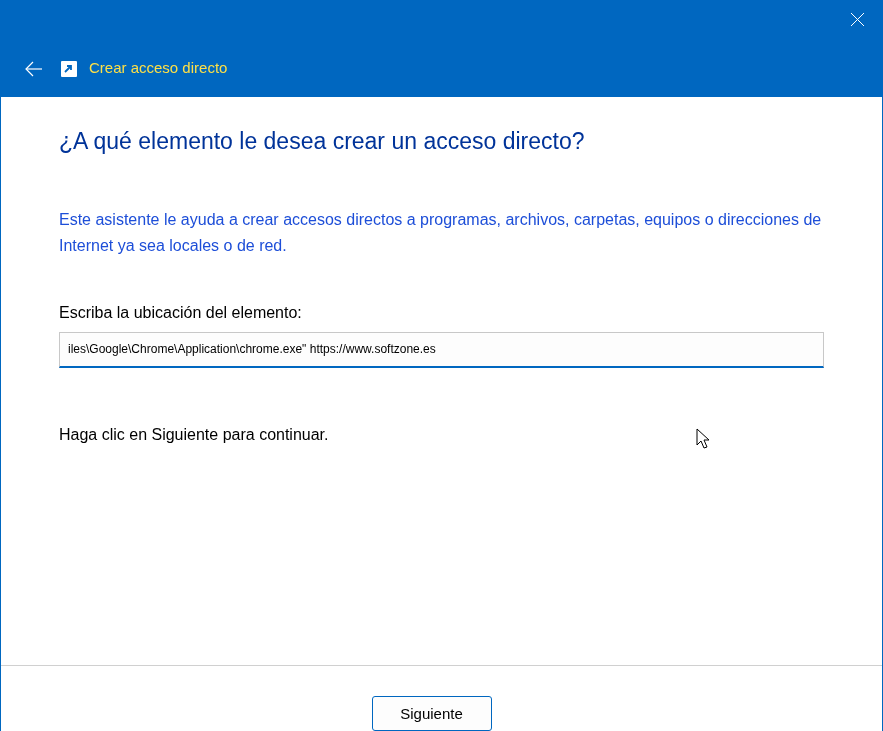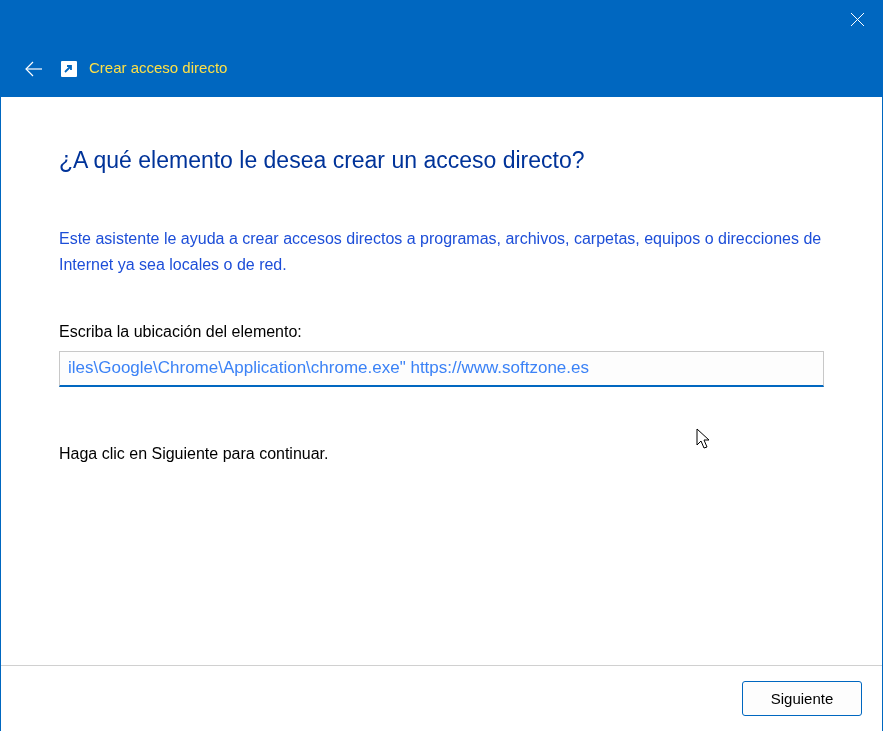--- a/index.html
+++ b/index.html
@@ -49,21 +49,21 @@
     height: 16px;
   }
   .window-title {
     position: absolute;
     left: 88px;
     top: 58px;
     font-size: 15px;
     color: #fde047;
   }
   .content {
-    padding: 50px 58px 0 58px;
+    padding: 31px 58px 0 58px;
     color: #000;
   }
   .heading {
     color: #003399;
     font-size: 23px;
     font-weight: 400;
     margin-bottom: 52px;
   }
   .description {
     font-size: 16px;
@@ -80,25 +80,25 @@
     align-items: center;
     gap: 18px;
     margin-bottom: 58px;
   }
   .location-input {
     flex: 1;
     height: 36px;
     border: 1px solid #c8c8c8;
     border-bottom: 2px solid #0067c0;
     padding: 0 8px;
-    font-size: 17px;
+    font-size: 12px;
     font-family: inherit;
     outline: none;
     background: #fdfdfd;
-    color: #3b82f6;
+    color: #000000;
   }
   .browse-btn {
     height: 42px;
     padding: 0 22px;
     border: 1px solid #0067c0;
     background: #fff;
     font-size: 16px;
     font-family: inherit;
     cursor: pointer;
     border-radius: 3px;
@@ -118,20 +118,21 @@
     left: 1px;
     right: 1px;
     height: 66px;
     border-top: 1px solid #d0d0d0;
     background: #fff;
     display: flex;
     align-items: center;
     justify-content: flex-end;
     padding-right: 20px;
     gap: 14px;
+    flex-direction: column;
   }
   .footer-btn {
     height: 35px;
     width: 120px;
     border: 1px solid #ccc;
     background: #fdfdfd;
     font-size: 15px;
     font-family: inherit;
     cursor: pointer;
     border-radius: 3px;

